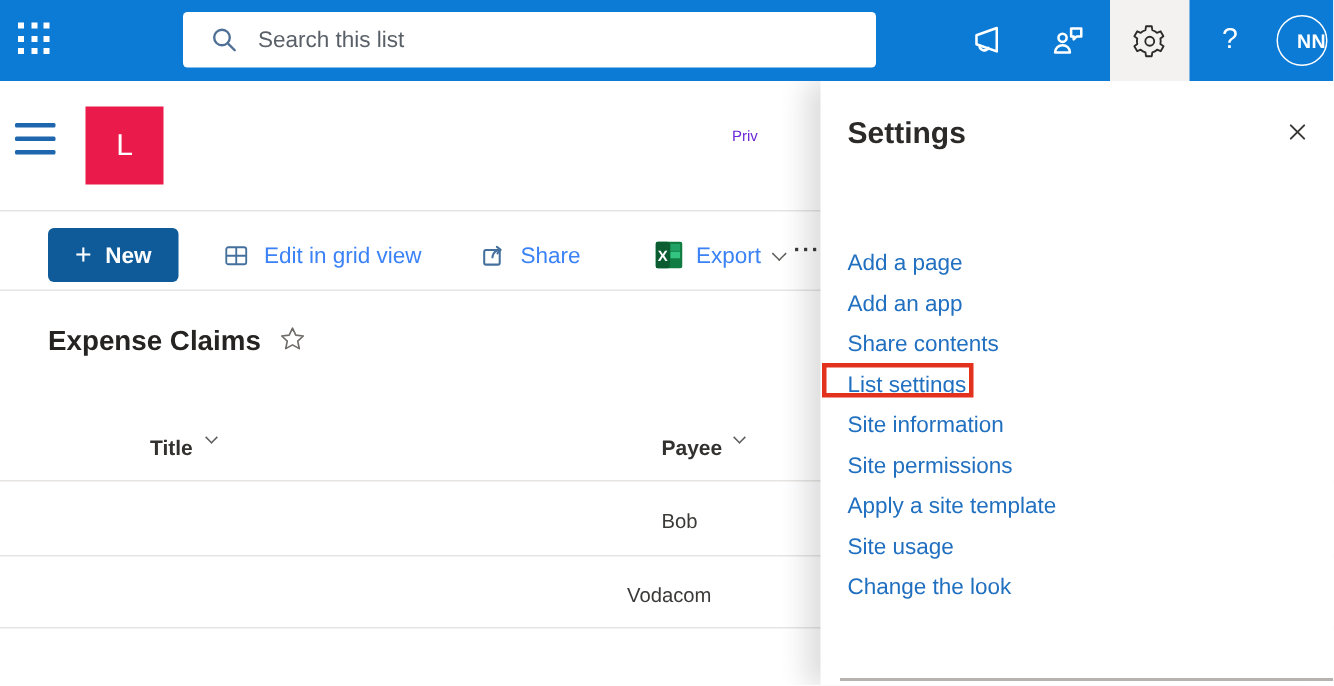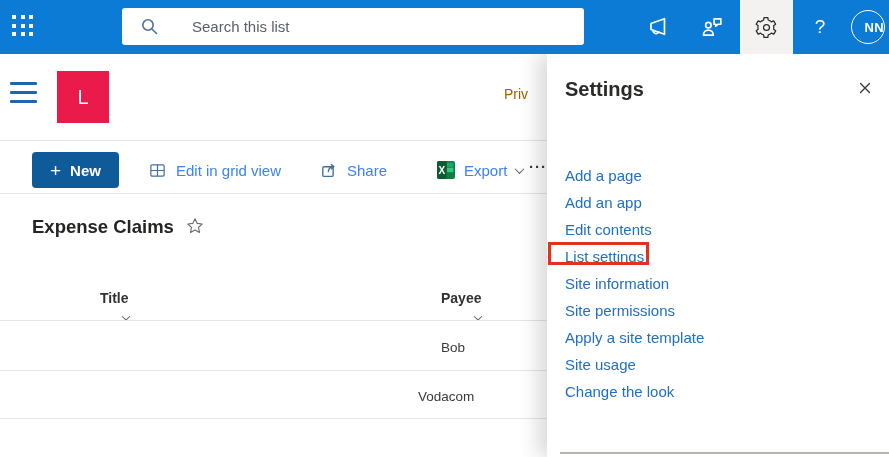--- a/index.html
+++ b/index.html
@@ -9,61 +9,61 @@
 
   
   .suitebar { position:absolute; left:0; top:0; width:889px; height:54px; background:#0c7bd6; z-index:40; }
   .waffle { position:absolute; left:12px; top:15px; width:24px; height:24px;
             display:grid; grid-template-columns:repeat(3,4px); grid-template-rows:repeat(3,4px);
             gap:4.5px; cursor:pointer; }
   .waffle span { width:4px; height:4px; background:#fff; }
   .searchbox { position:absolute; left:122px; top:8px; width:462px; height:37px; background:#fff;
                border-radius:3px; display:flex; align-items:center; padding-left:18px; gap:13px; }
   .searchbox input { border:none; outline:none; flex:1; font-size:15px; color:#ef4444;
-                     font-family:"Liberation Sans", sans-serif; background:transparent;margin-left:20px; }
+                     font-family:"Liberation Sans", sans-serif; background:transparent; }
   .searchbox input::placeholder { color:#5a6068; opacity:1; }
   .bar-btn { position:absolute; top:10px; width:34px; height:34px; display:flex;
              align-items:center; justify-content:center; cursor:pointer; }
   .gear-tile { position:absolute; left:740px; top:0; width:53px; height:54px; background:#f3f2f1;
                display:flex; align-items:center; justify-content:center; cursor:pointer; }
   .help { left:803px; color:#fff; font-size:19px; font-weight:400; }
   .avatar { position:absolute; left:851px; top:10px; width:34px; height:34px; border:1.6px solid #fff;
             border-radius:50%; color:#fff; font-size:13px; font-weight:600;
             display:flex; align-items:center; justify-content:flex-end; cursor:pointer; letter-spacing:.3px; }
 
   
   .hamburger { position:absolute; left:10px; top:82px; width:27px; height:21px; cursor:pointer;
                display:flex; flex-direction:column; justify-content:space-between; }
   .hamburger i { display:block; height:3px; background:#1e66ad; border-radius:1px; }
   .sitelogo { position:absolute; left:57px; top:71px; width:52px; height:52px; background:#ea1a4b;
               color:#fff; font-size:20px; font-weight:300; display:flex; align-items:center;
               justify-content:center; cursor:pointer; }
   .sitetitle { position:absolute; left:137px; top:79px; font-size:26px; font-weight:600; color:#2b2a29; }
-  .privacy { position:absolute; left:504px; top:86px; font-size:14px; color:#a16207; white-space:nowrap; }
+  .privacy { position:absolute; left:488px; top:86px; font-size:10px; color:#6d28d9; white-space:nowrap; }
   .hline { position:absolute; left:0; width:889px; height:1px; background:#e7e5e3; }
 
   
   .newbtn { position:absolute; left:32px; top:152px; height:36px; background:#0f5b99; border:none;
             border-radius:4px; color:#fff; font-size:15px; font-weight:700; padding:0 18px;
             display:flex; align-items:center; gap:9px; cursor:pointer;
             font-family:"Liberation Sans", sans-serif; }
   .newbtn .plus { font-size:19px; font-weight:400; line-height:1; }
   .cmd { position:absolute; top:156px; height:28px; display:flex; align-items:center; gap:9px;
          font-size:15px; color:#3b82f6; cursor:pointer; background:none; border:none;
          font-family:"Liberation Sans", sans-serif; }
   .chev { width:7px; height:7px; border-right:1.6px solid #605e5c; border-bottom:1.6px solid #605e5c;
           display:inline-block; transform:rotate(45deg) translate(-1px,-1px); }
   .overflow { position:absolute; left:529px; top:158px; font-size:15px; font-weight:700;
               letter-spacing:1px; color:#3b3a39; cursor:pointer; background:none; border:none; }
 
   
   .listtitle { position:absolute; left:32px; top:216px; font-size:18.5px; font-weight:700; color:#252423; }
   .star { position:absolute; left:186px; top:217px; cursor:pointer; }
   .colhead { position:absolute; top:290px; font-size:14px; font-weight:700; color:#323130;
-             display:flex; align-items:flex-end; gap:9px; cursor:pointer;flex-direction:column; }
+             display:flex; align-items:flex-start; gap:9px; cursor:pointer; }
   .colhead .chev { width:6px; height:6px; }
   .cell { position:absolute; font-size:13.5px; color:#3b3a39; }
 
   
   .panel { position:absolute; left:547px; top:54px; width:342px; height:403px; background:#fff;
            z-index:30; box-shadow:-10px 0 18px rgba(0,0,0,.14); }
   .panel-title { position:absolute; left:18px; top:24px; font-size:20px; font-weight:600; color:#2b2a29; }
   .panel-close { position:absolute; right:13px; top:23px; width:22px; height:22px; background:none;
                  border:none; cursor:pointer; display:flex; align-items:center; justify-content:center; }
   .panel-links { position:absolute; left:18px; top:108px; list-style:none; }
@@ -227,21 +227,21 @@
 
     <button class="panel-close">
       <svg width="16" height="16" viewBox="0 0 18 18">
         <path d="M4 4l10 10M14 4L4 14" stroke="#3b3a39" stroke-width="1.5" stroke-linecap="round"></path>
       </svg>
     </button>
 
     <ul class="panel-links">
       <li><a>Add a page</a></li>
       <li><a>Add an app</a></li>
-      <li><a>Edit contents</a></li>
+      <li><a>Share contents</a></li>
       <li><a>List settings</a></li>
       <li><a>Site information</a></li>
       <li><a>Site permissions</a></li>
       <li><a>Apply a site template</a></li>
       <li><a>Site usage</a></li>
       <li><a>Change the look</a></li>
     </ul>
 
     <div class="hlbox"></div>
     <div class="panel-divider"></div>

